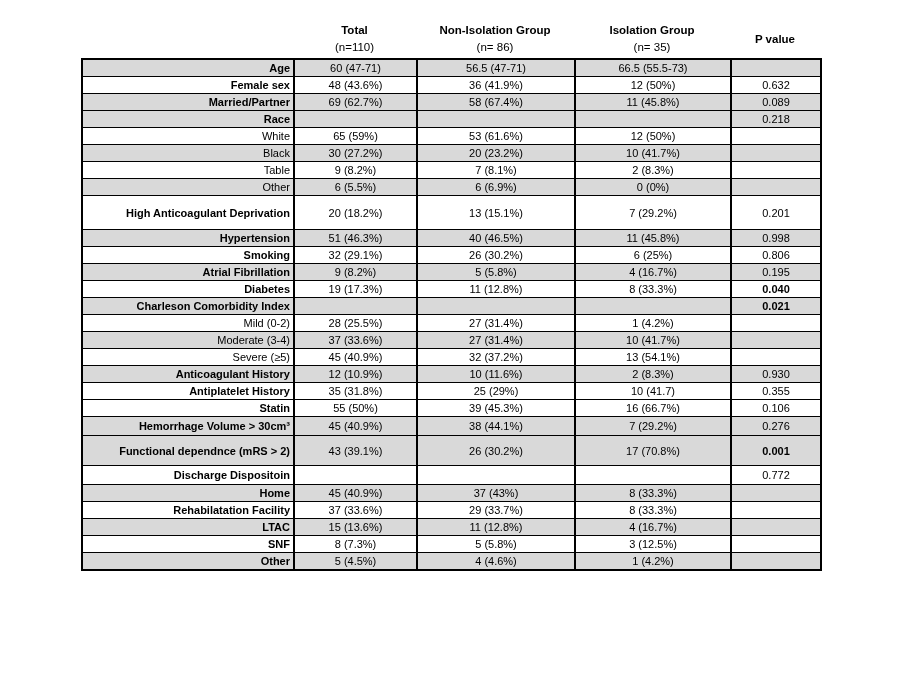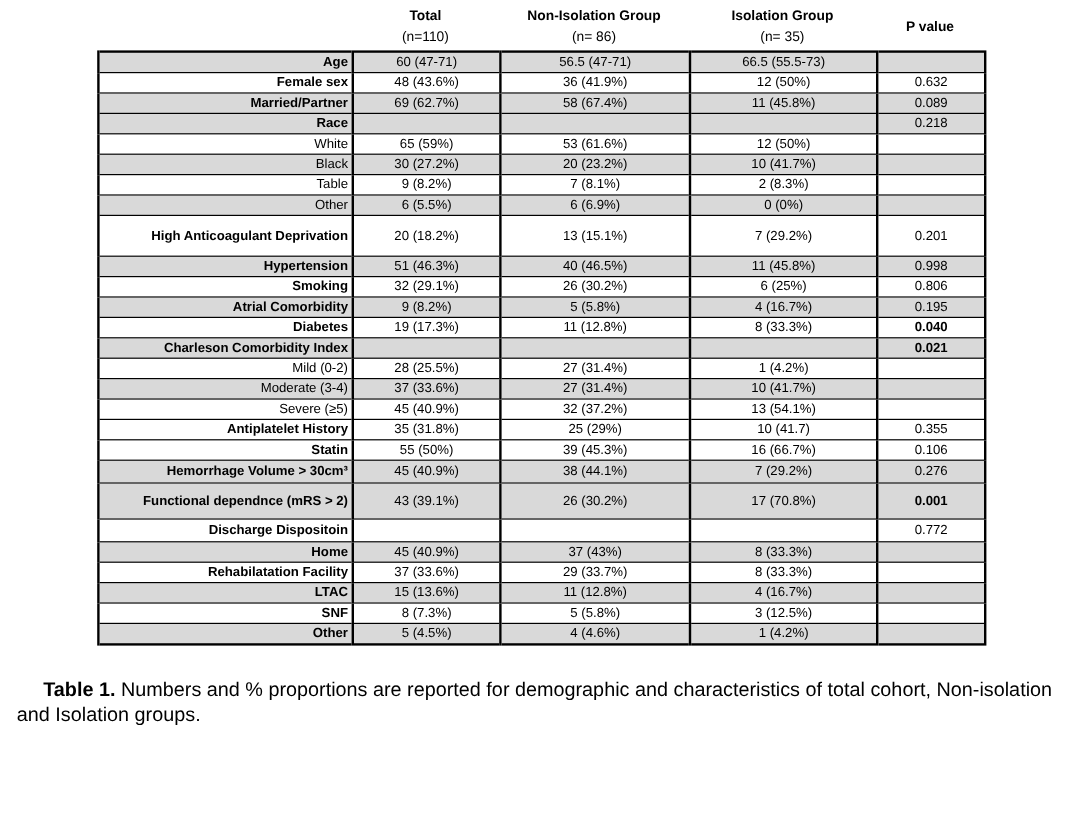--- a/index.html
+++ b/index.html
@@ -3,21 +3,21 @@
 <meta charset="utf-8">
 <style>
   html, body { margin: 0; padding: 0; }
   body {
     width: 908px; height: 691px;
     background: #ffffff;
     overflow: hidden;
     font-family: "Liberation Sans", sans-serif;
     color: #000;
   }
-  .table-wrap { margin: 6px 0 0 81px; width: 714px; }
+  .table-wrap { margin: 22px 0 0 81px; width: 714px; }
 
   
   .thead {
     display: grid;
     grid-template-columns: 212px 123px 158px 156px 90px;
     align-items: center;
     padding-bottom: 2px;
   }
   .th { text-align: center; font-size: 11.5px; }
   .th .th-line1 { font-weight: bold; line-height: 17px; }
@@ -165,21 +165,21 @@
             <td class="val">0.998</td>
           </tr>
           <tr>
             <td class="lbl b">Smoking</td>
             <td class="val">32 (29.1%)</td>
             <td class="val">26 (30.2%)</td>
             <td class="val">6 (25%)</td>
             <td class="val">0.806</td>
           </tr>
           <tr class="shaded">
-            <td class="lbl b">Atrial Comorbidity</td>
+            <td class="lbl b">Atrial Fibrillation</td>
             <td class="val">9 (8.2%)</td>
             <td class="val">5 (5.8%)</td>
             <td class="val">4 (16.7%)</td>
             <td class="val">0.195</td>
           </tr>
           <tr>
             <td class="lbl b">Diabetes</td>
             <td class="val">19 (17.3%)</td>
             <td class="val">11 (12.8%)</td>
             <td class="val">8 (33.3%)</td>
@@ -205,20 +205,27 @@
             <td class="val">27 (31.4%)</td>
             <td class="val">10 (41.7%)</td>
             <td class="val"></td>
           </tr>
           <tr>
             <td class="lbl sub">Severe (≥5)</td>
             <td class="val">45 (40.9%)</td>
             <td class="val">32 (37.2%)</td>
             <td class="val">13 (54.1%)</td>
             <td class="val"></td>
+          </tr>
+          <tr class="shaded">
+            <td class="lbl b">Anticoagulant History</td>
+            <td class="val">12 (10.9%)</td>
+            <td class="val">10 (11.6%)</td>
+            <td class="val">2 (8.3%)</td>
+            <td class="val">0.930</td>
           </tr>
           <tr>
             <td class="lbl b">Antiplatelet History</td>
             <td class="val">35 (31.8%)</td>
             <td class="val">25 (29%)</td>
             <td class="val">10 (41.7)</td>
             <td class="val">0.355</td>
           </tr>
           <tr>
             <td class="lbl b">Statin</td>
@@ -281,15 +288,14 @@
             <td class="val">5 (4.5%)</td>
             <td class="val">4 (4.6%)</td>
             <td class="val">1 (4.2%)</td>
             <td class="val"></td>
           </tr>
         </tbody>
     </table>
 
   </div>
 
-  <p class="caption"><b>Table 1.</b> <span>Numbers and % proportions are reported for demographic and characteristics of total cohort, Non-isolation and Isolation groups.</span></p>
 
 </div>
 
 </body></html>

